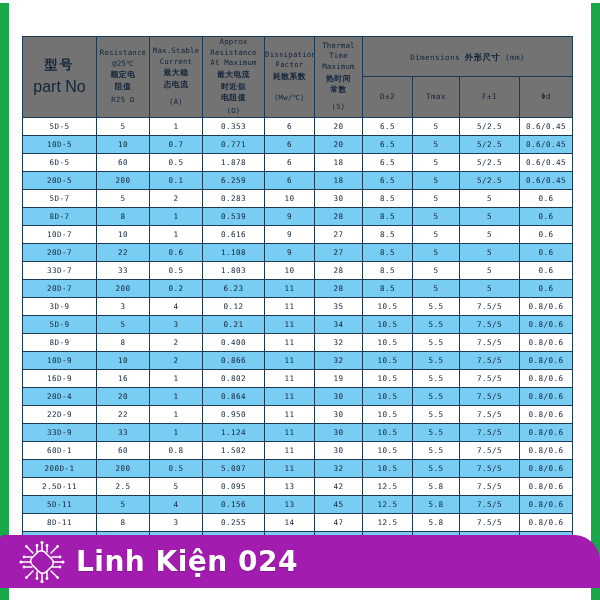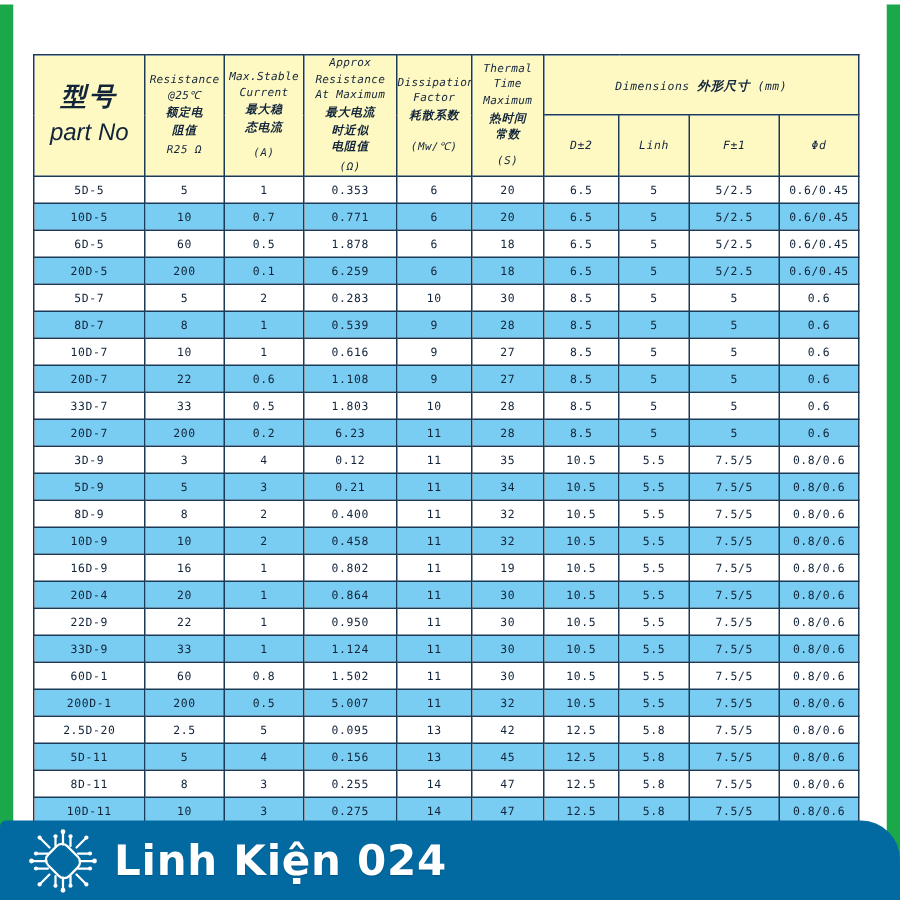--- a/index.html
+++ b/index.html
@@ -40,37 +40,36 @@
     font-family:"DejaVu Sans Mono", monospace;
     font-size:7.6px;
     color:#12243a;
     padding:0;
     height:17px;
     letter-spacing:.4px;
     white-space:nowrap;
     overflow:hidden;
   }
   #datasheet-table thead th{
-    background:#fef9c3;
+    background:#737373;
     font-weight:normal;
     line-height:1.45;
-    font-style:italic;
   }
   .hdr-cell{
     padding:3px 1px;
   }
   .hdr-cell .en{display:block;font-family:"DejaVu Sans Mono", monospace;font-size:7.4px;letter-spacing:.2px;}
   .hdr-cell .cn{display:block;font-family:"DejaVu Sans", sans-serif;font-size:7.8px;font-weight:bold;letter-spacing:.5px;}
   .hdr-cell .unit{display:block;font-family:"DejaVu Sans Mono", monospace;font-size:7.2px;margin-top:3px;}
   .hdr-cell .sp{display:block;height:4px;}
 
   th.part-no{
     font-family:"DejaVu Sans", sans-serif;
   }
-  th.part-no .cn{font-size:17px;font-weight:bold;letter-spacing:2px;}
+  th.part-no .cn{font-size:13px;font-weight:bold;letter-spacing:2px;}
   th.part-no .en{font-family:"Liberation Sans",sans-serif;font-size:16px;letter-spacing:0;}
 
   th.dim-group{
     font-family:"DejaVu Sans Mono", monospace;
     font-size:8px;
     height:22px;
     margin-top:31px;
   }
   th.dim-group .cn{display:inline;font-family:"DejaVu Sans", sans-serif;font-weight:bold;font-size:8.4px;}
 
@@ -80,22 +79,22 @@
   tbody td.part{font-size:7.8px;letter-spacing:.7px;}
 
   
   col.c0{width:74px;} col.c1{width:53px;} col.c2{width:53px;}
   col.c3{width:62px;} col.c4{width:50px;} col.c5{width:48px;}
   col.c6{width:50px;} col.c7{width:47px;} col.c8{width:60px;}
   col.c9{width:53px;}
 
   
   #bottom-banner{
-    position:absolute;left:0;right:0;bottom:0;height:53px;
-    background:#0369a1;
+    position:absolute;left:0;right:0;bottom:12px;height:53px;
+    background:#a21caf;
     border-top-right-radius:26px;
     border-top-left-radius:4px;
     display:flex;align-items:center;
     overflow:hidden;
   }
   #brand-chip-icon{
     width:60px;height:46px;margin-left:12px;flex:none;
     display:flex;align-items:center;justify-content:center;
   }
   #brand-name{
@@ -184,21 +183,21 @@
         </th>
 
         <th class="dim-group" colspan="4">
           <span>Dimensions</span>
           <span class="cn">外形尺寸</span>
           <span>(mm)</span>
         </th>
       </tr>
       <tr>
         <th>D±2</th>
-        <th>Linh</th>
+        <th>Tmax</th>
         <th>F±1</th>
         <th>Φd</th>
       </tr>
     </thead>
     <tbody id="table-body">
         <tr class="odd">
           <td class="part">5D-5</td>
           <td>5</td>
           <td>1</td>
           <td>0.353</td>
@@ -350,21 +349,21 @@
           <td>32</td>
           <td>10.5</td>
           <td>5.5</td>
           <td>7.5/5</td>
           <td>0.8/0.6</td>
         </tr>
         <tr class="even">
           <td class="part">10D-9</td>
           <td>10</td>
           <td>2</td>
-          <td>0.458</td>
+          <td>0.866</td>
           <td>11</td>
           <td>32</td>
           <td>10.5</td>
           <td>5.5</td>
           <td>7.5/5</td>
           <td>0.8/0.6</td>
         </tr>
         <tr class="odd">
           <td class="part">16D-9</td>
           <td>16</td>
@@ -431,21 +430,21 @@
           <td>0.5</td>
           <td>5.007</td>
           <td>11</td>
           <td>32</td>
           <td>10.5</td>
           <td>5.5</td>
           <td>7.5/5</td>
           <td>0.8/0.6</td>
         </tr>
         <tr class="odd">
-          <td class="part">2.5D-20</td>
+          <td class="part">2.5D-11</td>
           <td>2.5</td>
           <td>5</td>
           <td>0.095</td>
           <td>13</td>
           <td>42</td>
           <td>12.5</td>
           <td>5.8</td>
           <td>7.5/5</td>
           <td>0.8/0.6</td>
         </tr>

